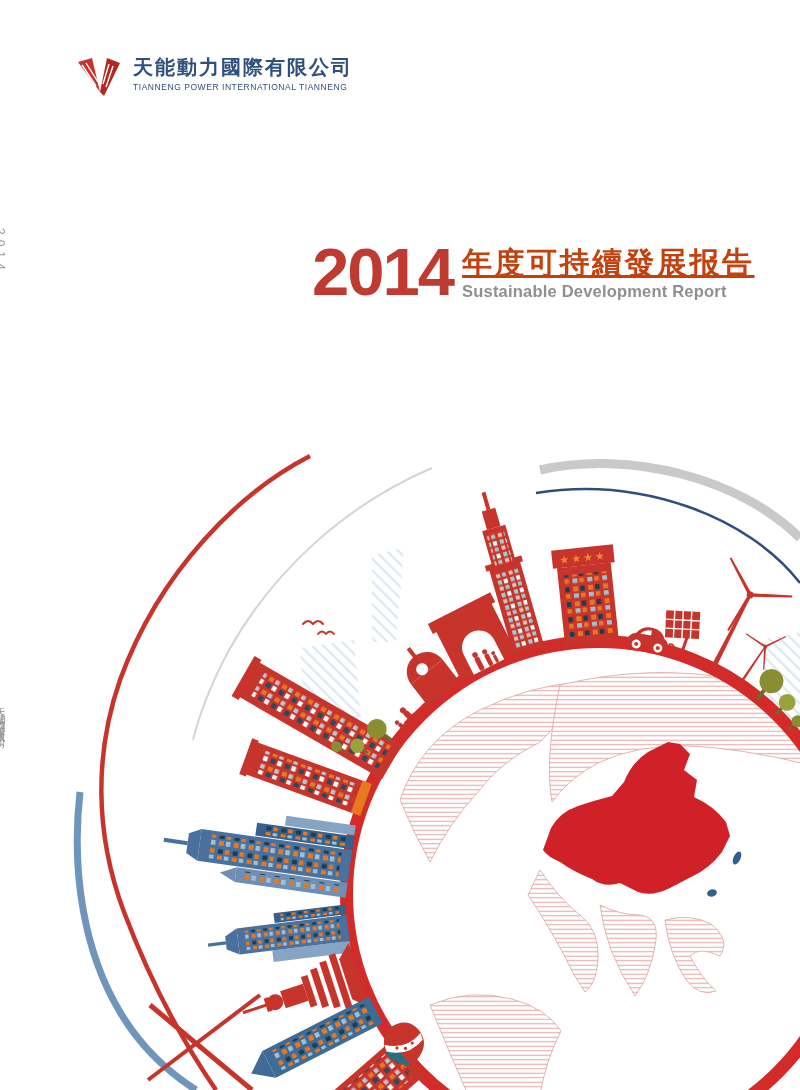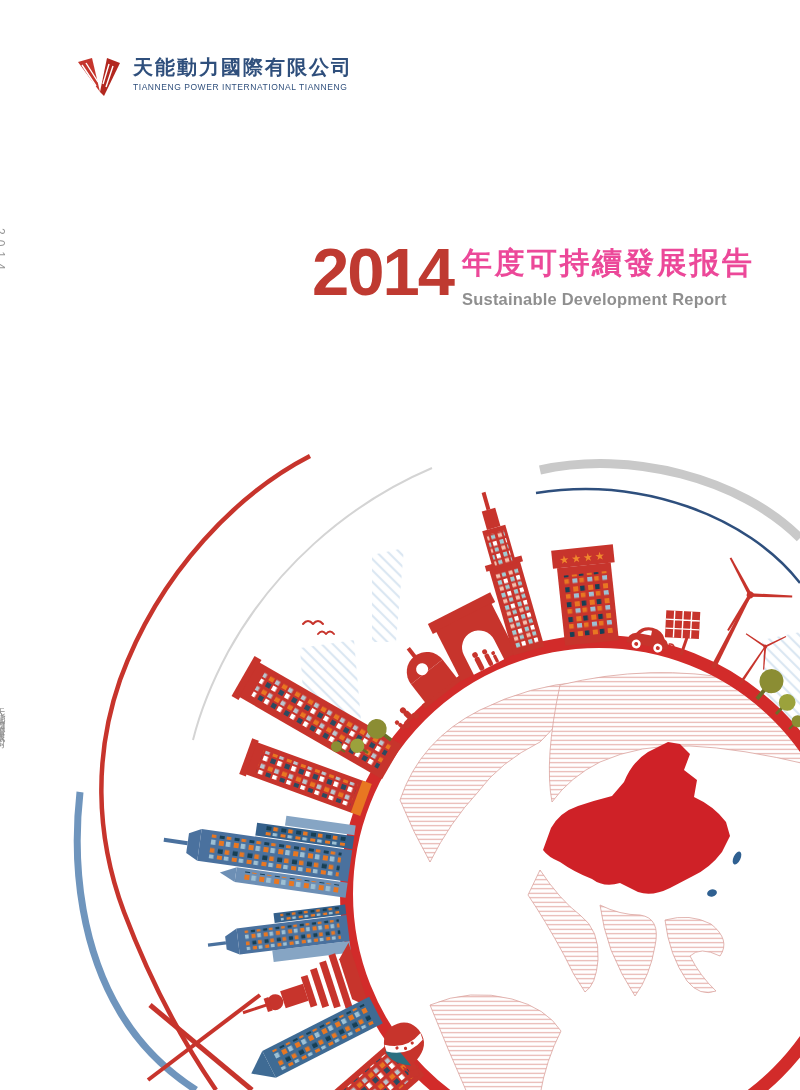--- a/index.html
+++ b/index.html
@@ -9,22 +9,22 @@
   }
   
   .logo{position:absolute;left:76px;top:56px;display:flex;align-items:flex-start;gap:11px;}
   .logo-mark{flex:0 0 auto;}
   .logo-text .zh{font-size:20px;font-weight:bold;color:#2f4f7c;letter-spacing:2px;line-height:1.1;}
   .logo-text .en{font-size:8.5px;color:#2f4f7c;letter-spacing:.55px;margin-top:4px;}
   
   .title{position:absolute;left:312px;top:243px;display:flex;align-items:flex-start;}
   .year{font-size:67px;font-weight:bold;color:#bf3a31;line-height:.88;letter-spacing:-2px;}
   .title-right{margin-left:9px;margin-top:3px;}
-  .zh-title{font-size:30px;font-weight:bold;color:#ec4899;letter-spacing:2.5px;line-height:1.15;}
-  .en-title{font-size:16.5px;font-weight:bold;color:#8f8f8f;letter-spacing:.2px;margin-top:9px;}
+  .zh-title{font-size:30px;font-weight:bold;color:#c2410c;letter-spacing:2.5px;line-height:1.15;text-decoration:underline;}
+  .en-title{font-size:16.5px;font-weight:bold;color:#8f8f8f;letter-spacing:.2px;margin-top:1px;}
   
   .spine{position:absolute;left:-7px;writing-mode:vertical-rl;color:#979797;}
   .spine.top{top:228px;font-size:12px;letter-spacing:5px;}
   .spine.bottom{top:700px;font-size:10px;letter-spacing:3.5px;color:#8f8f8f;}
   .art{position:absolute;left:0;top:0;}
 </style>
 </head>
 <body>
 
 <div class="page">

